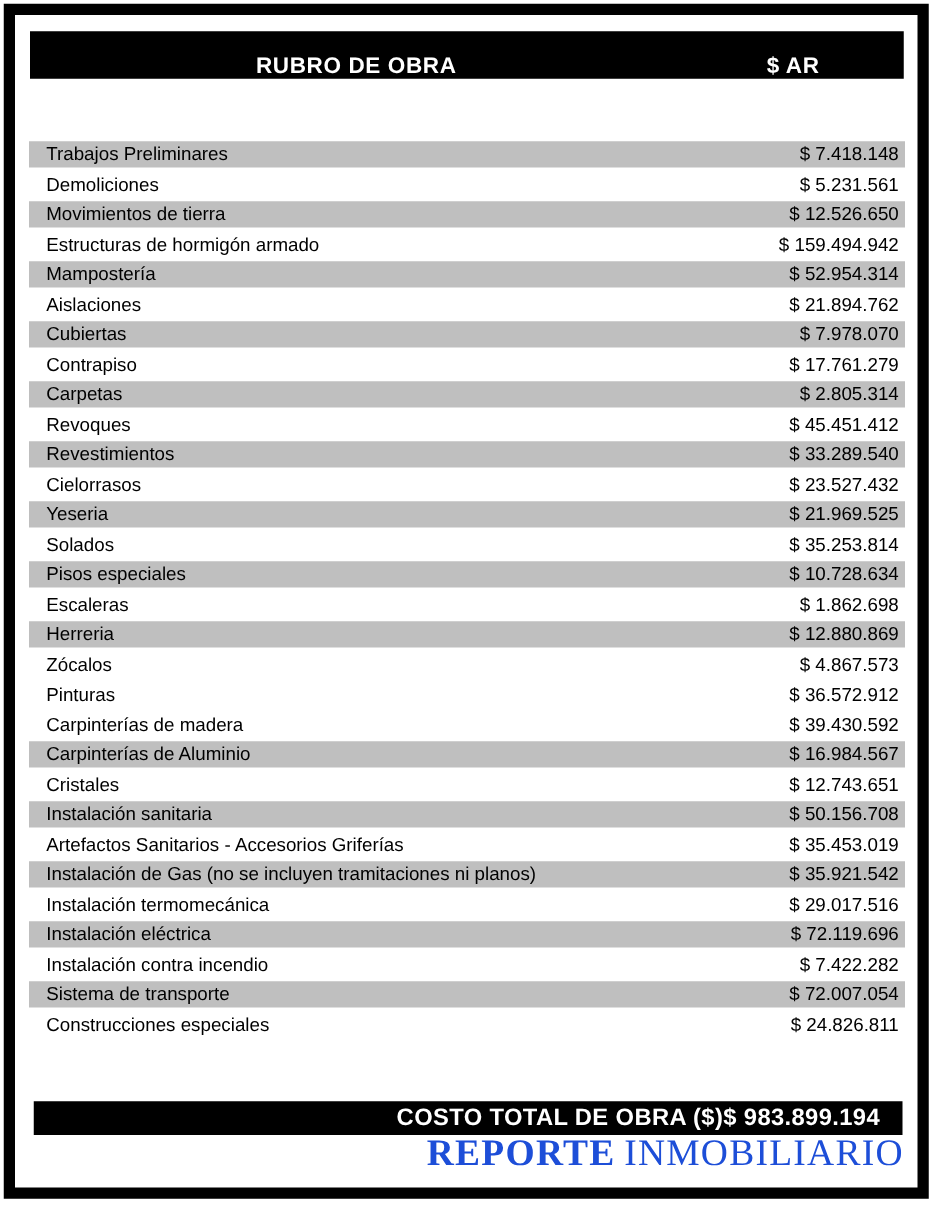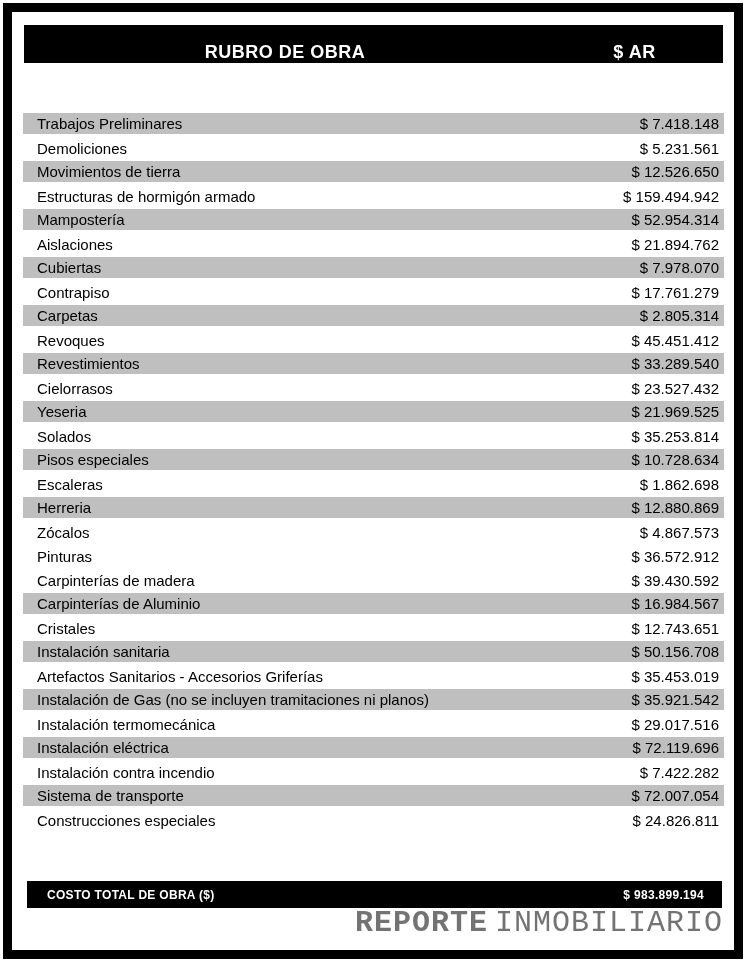--- a/index.html
+++ b/index.html
@@ -61,34 +61,34 @@
   .row .val { text-align: right; }
 
   .total-bar {
     position: absolute;
     left: 27px; top: 881px;
     width: 695px; height: 27px;
     box-sizing: border-box;
     background: var(--bar-bg, #000);
     color: #fff;
     font-weight: bold;
-    font-size: 12px;
+    font-size: 19px;
     display: flex;
-    justify-content: space-between;
+    justify-content: flex-end;
     align-items: center;
     padding: 0 18px 0 20px;
     letter-spacing: 0.3px;
   }
 
   .brand {
     position: absolute;
     right: 23px; top: 906px;
-    font-family: Liberation Mono, monospace;
+    font-family: Liberation Serif, serif;
     font-size: 30px;
-    color: #737373;
+    color: #1d4ed8;
     letter-spacing: 1px;
     white-space: nowrap;
   }
   .brand .w1 { font-weight: bold; margin-right: 7px; }
   .brand .w2 { font-weight: normal; }
 </style>
 </head>
 <body>
 
 <div class="frame"></div>

